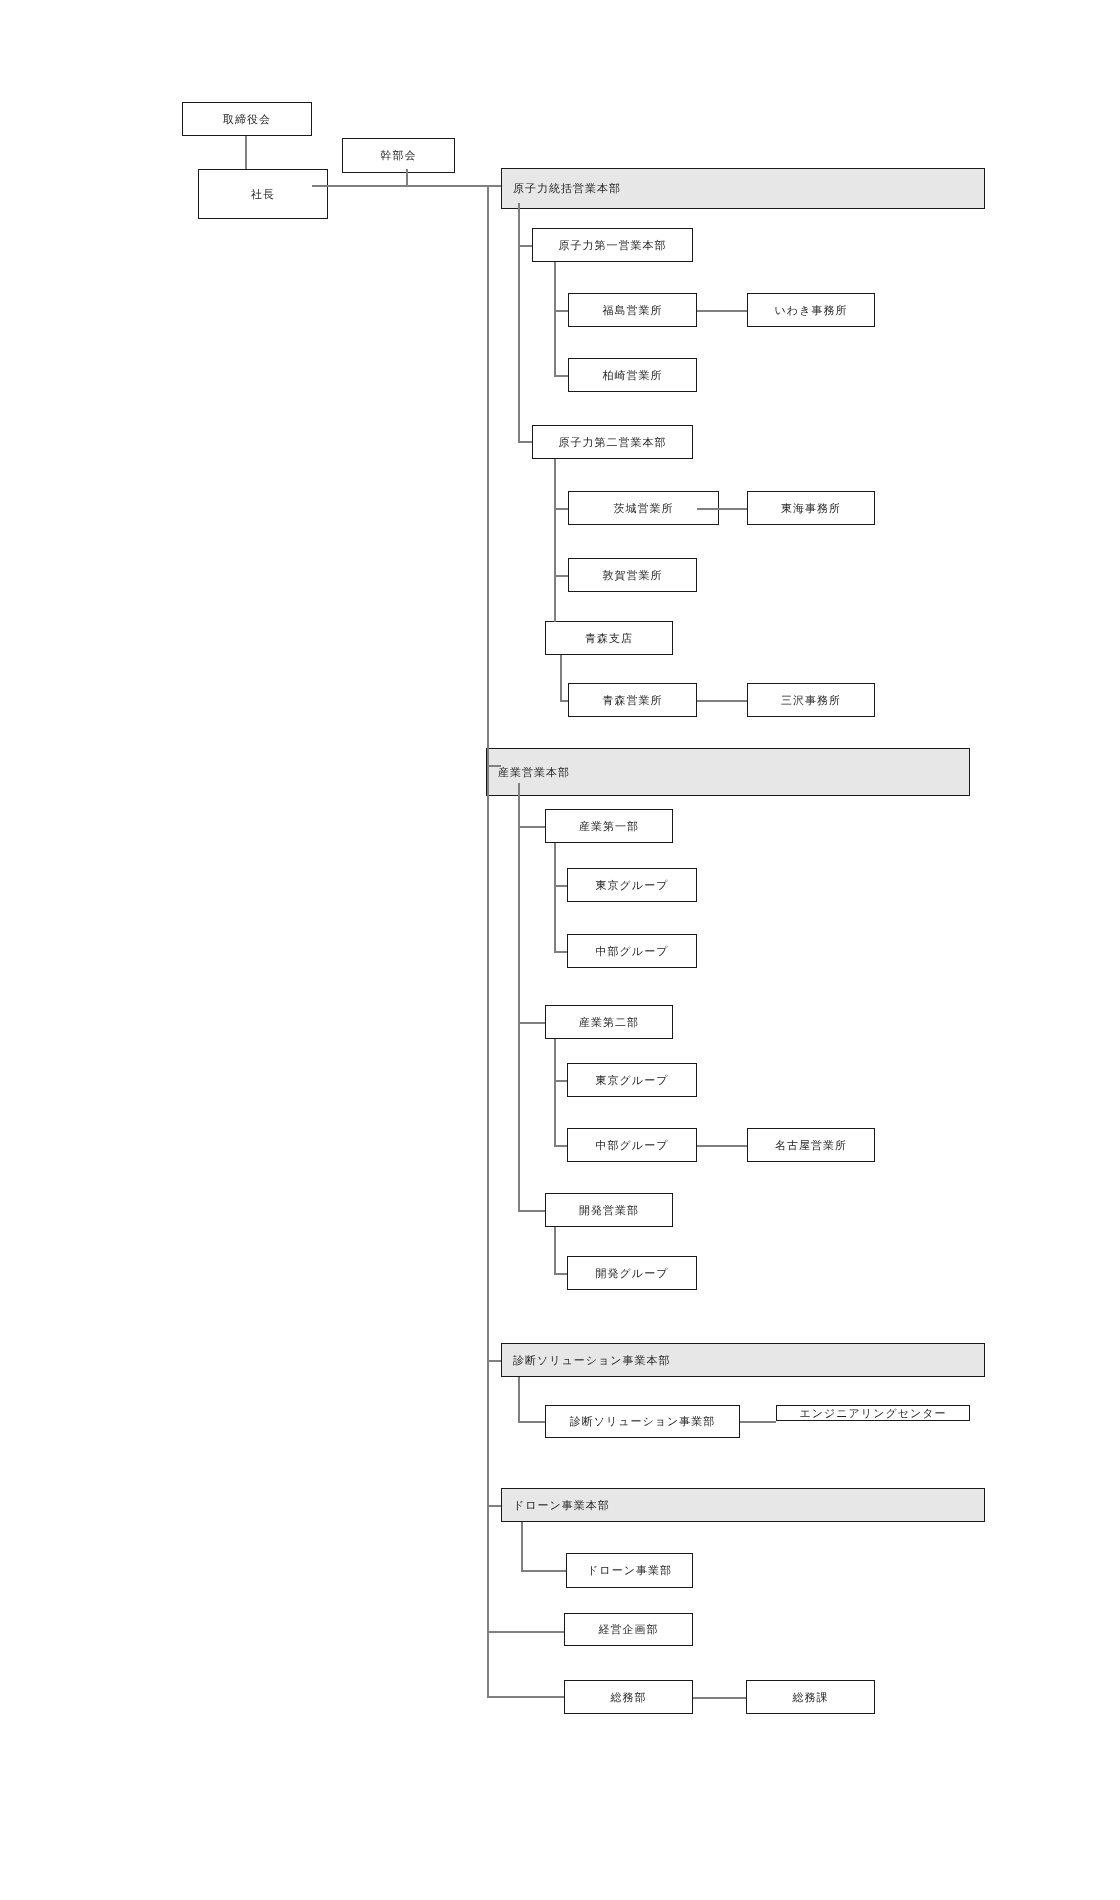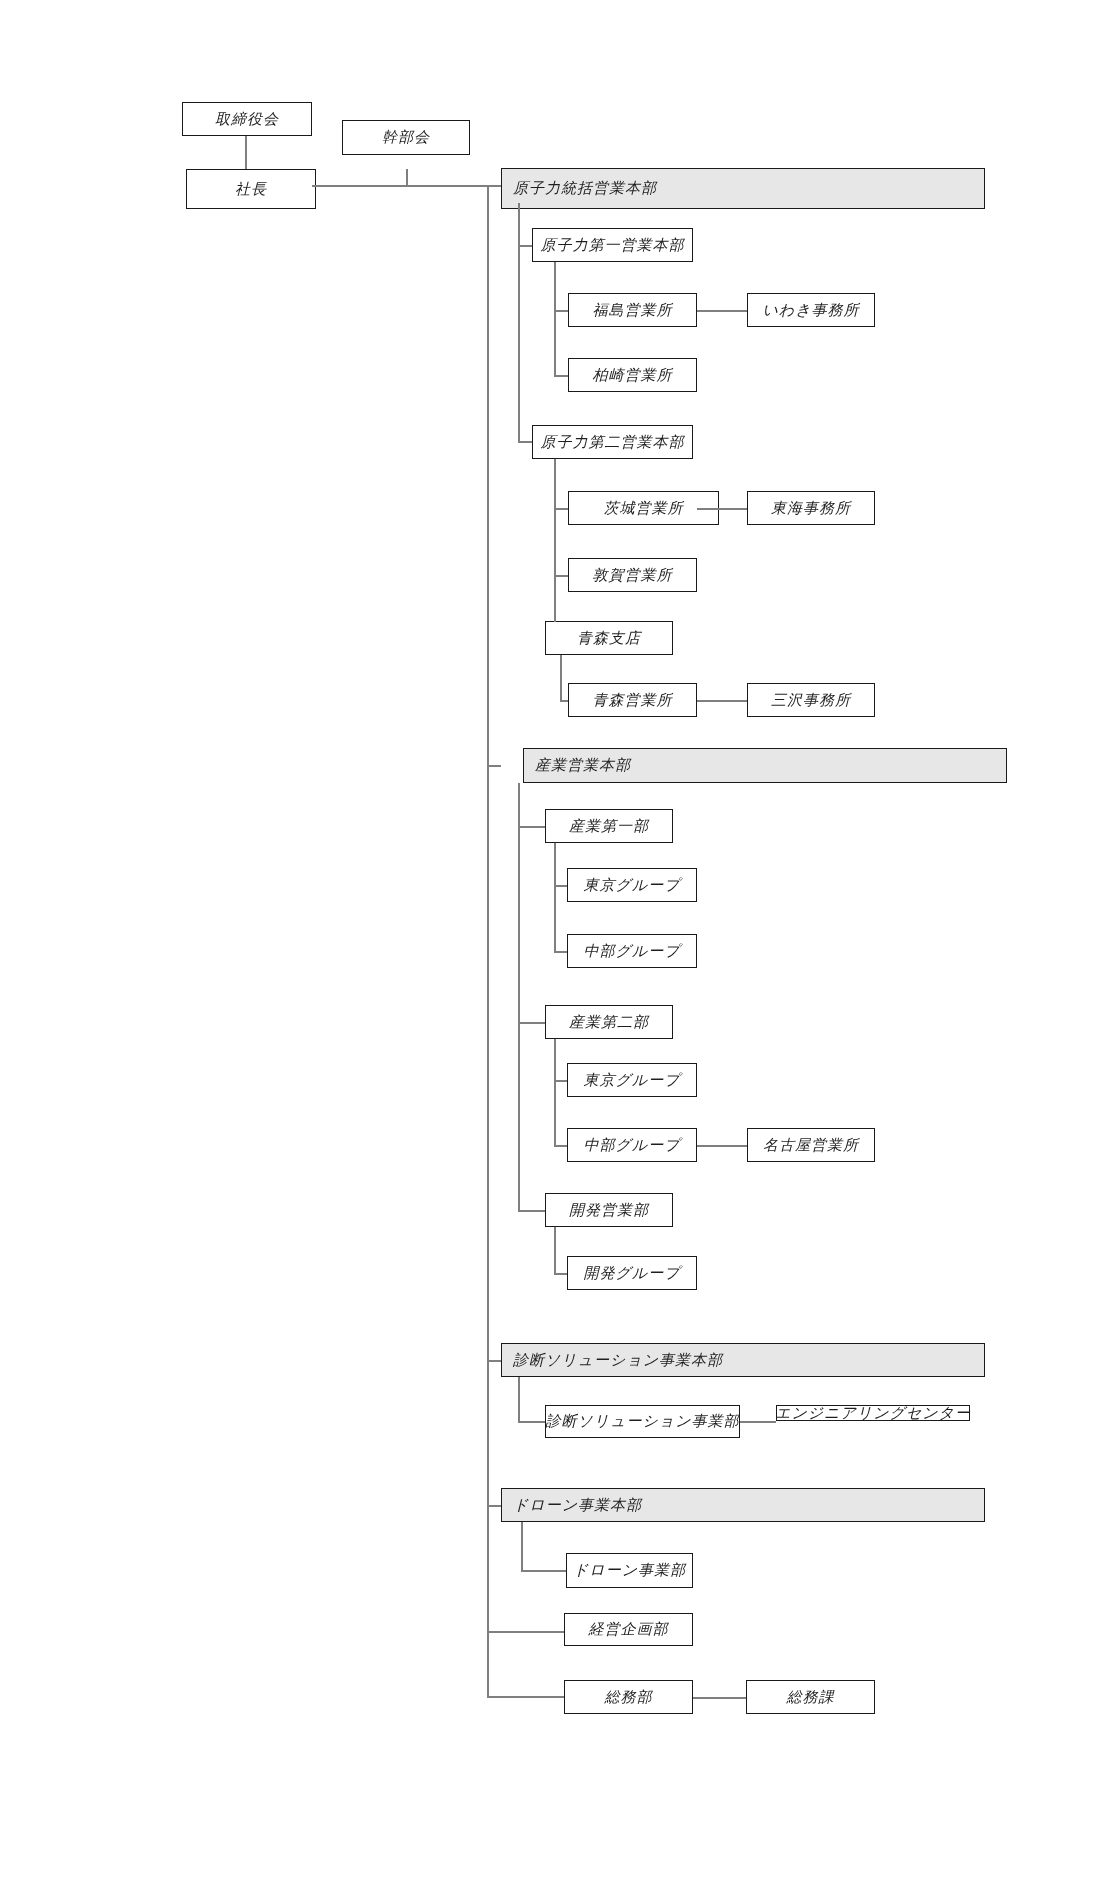--- a/index.html
+++ b/index.html
@@ -12,44 +12,43 @@
   html,body{margin:0;padding:0;background:#ffffff;}
   body{font-family:"Liberation Sans","DejaVu Sans",sans-serif;}
   .canvas{
     position:relative;width:1120px;height:1900px;background:#ffffff;overflow:hidden;
   }
   .box{
     position:absolute;box-sizing:border-box;
     background:var(--box-fill);
     border:1.5px solid var(--border);
     display:flex;align-items:center;justify-content:center;
-    font-size:15px;letter-spacing:1px;color:var(--text);
+    font-size:11px;letter-spacing:1px;color:var(--text);
     white-space:nowrap;
-    font-style:italic;
   }
   .box.header{
     background:var(--header-fill);
     justify-content:flex-start;
     padding-left:11px;
   }
   .hline,.vline{position:absolute;background:var(--connector);}
   .hline{height:1.5px;}
   .vline{width:1.5px;}
 </style>
 </head>
 <body>
 
 <div class="canvas">
 
   <div class="box" style="left:182px;top:102px;width:130px;height:34px">取締役会</div>
-  <div class="box" style="left:342px;top:120px;width:128px;height:35px">幹部会</div>
-  <div class="box" style="left:186px;top:169px;width:130px;height:40px">社長</div>
+  <div class="box" style="left:342px;top:138px;width:113px;height:35px">幹部会</div>
+  <div class="box" style="left:198px;top:169px;width:130px;height:50px">社長</div>
 
   <div class="box header" style="left:501px;top:168px;width:484px;height:41px">原子力統括営業本部</div>
-  <div class="box header" style="left:523px;top:748px;width:484px;height:35px">産業営業本部</div>
+  <div class="box header" style="left:486px;top:748px;width:484px;height:48px">産業営業本部</div>
   <div class="box header" style="left:501px;top:1488px;width:484px;height:34px">ドローン事業本部</div>
   <div class="box header" style="left:501px;top:1343px;width:484px;height:34px">診断ソリューション事業本部</div>
 
   <div class="box" style="left:532px;top:228px;width:161px;height:34px">原子力第一営業本部</div>
   <div class="box" style="left:568px;top:293px;width:129px;height:34px">福島営業所</div>
   <div class="box" style="left:747px;top:293px;width:128px;height:34px">いわき事務所</div>
   <div class="box" style="left:568px;top:358px;width:129px;height:34px">柏崎営業所</div>
   <div class="box" style="left:532px;top:425px;width:161px;height:34px">原子力第二営業本部</div>
   <div class="box" style="left:568px;top:491px;width:151px;height:34px">茨城営業所</div>
   <div class="box" style="left:747px;top:491px;width:128px;height:34px">東海事務所</div>

